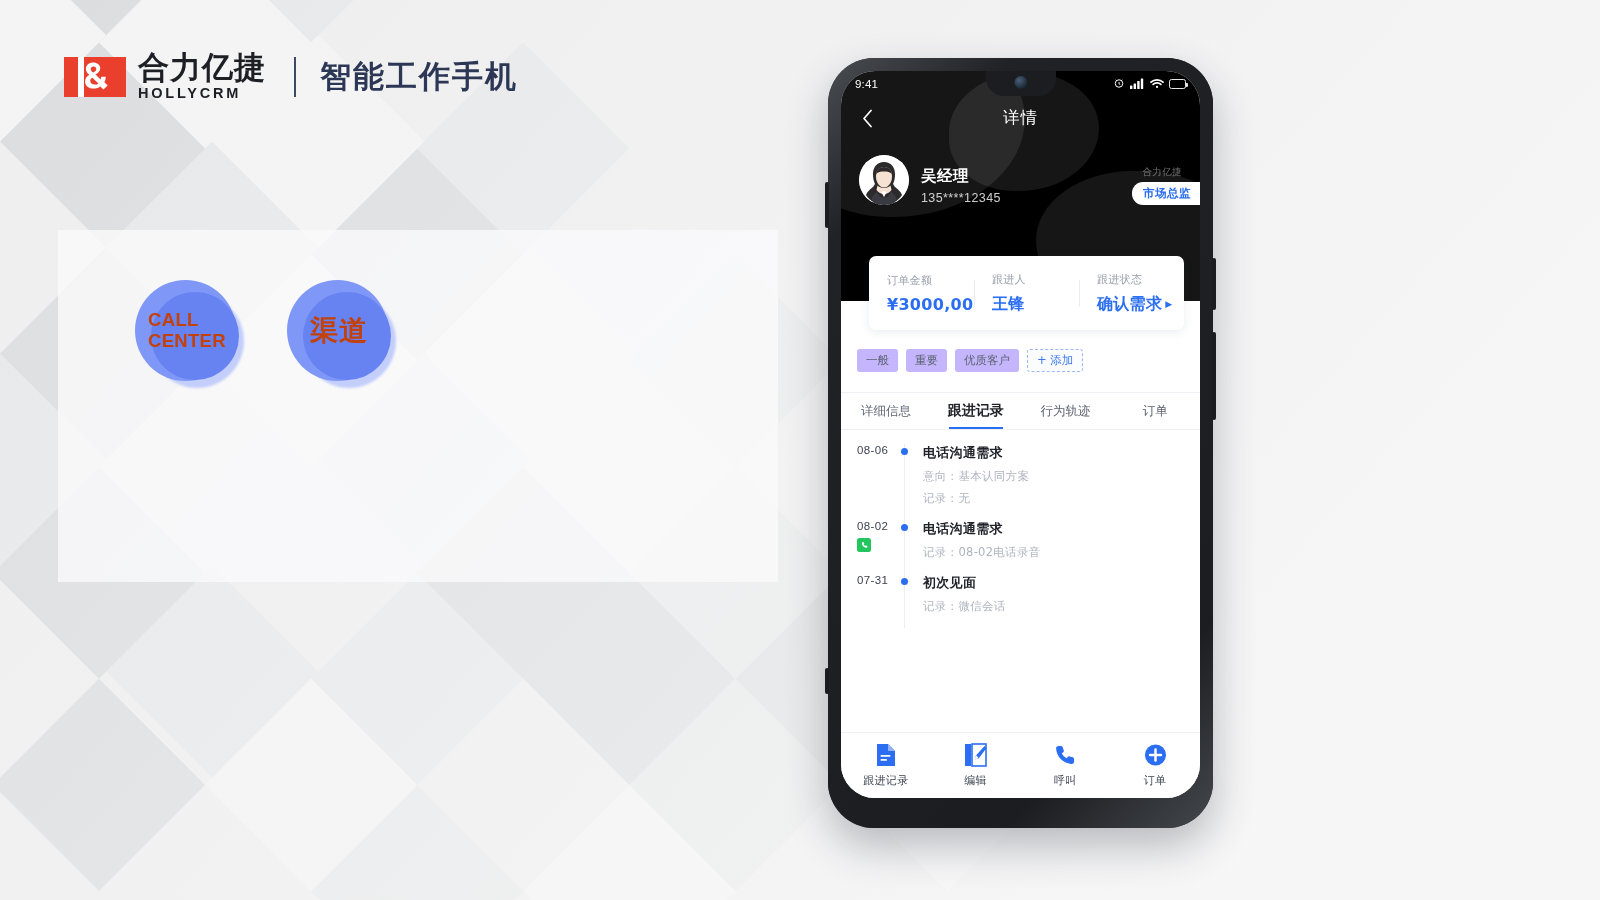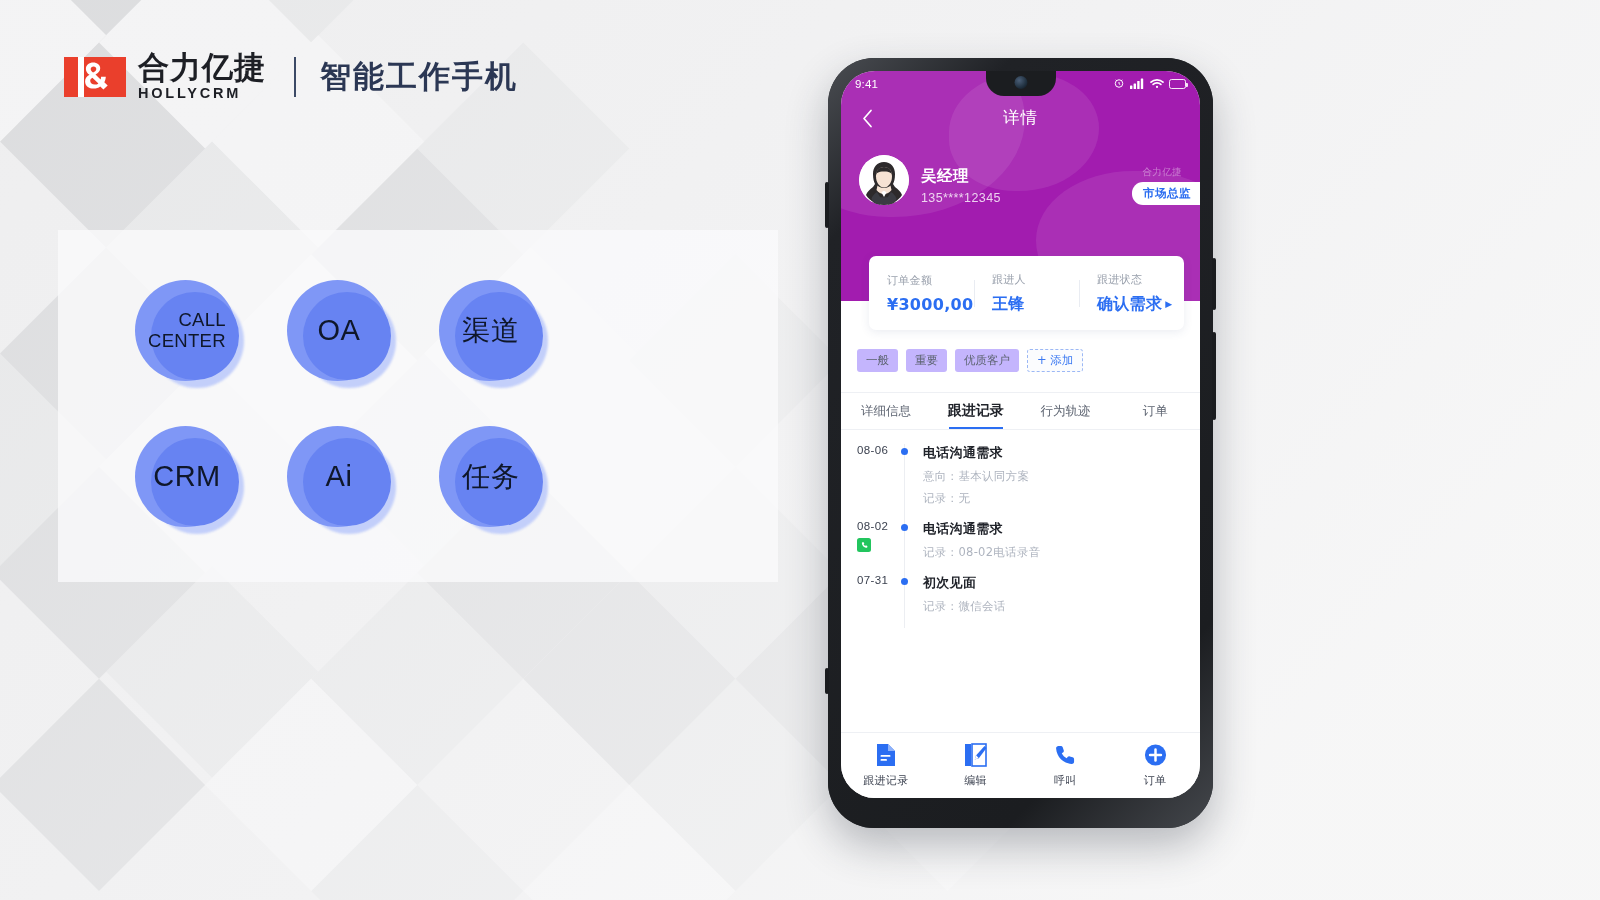--- a/index.html
+++ b/index.html
@@ -71,21 +71,21 @@
     background: #7f97f6;
   }
   .circ-inner {
     position: absolute; left: 23px; top: 14px;
     width: 88px; height: 88px; border-radius: 50%;
     background: #6783f2;
   }
   .circ-label {
     position: absolute; left: 0; top: 0; width: 118px; height: 105px;
     display: flex; align-items: center; justify-content: center;
-    color: #0f172a; font-weight: normal; text-align: right;
+    color: #c2410c; font-weight: bold; text-align: left;
     line-height: 1.12; z-index: 2; letter-spacing: 0.5px;
   }
   .circ-label.lat { font-size: 29px; font-family: "Liberation Sans", sans-serif; }
   .circ-label.lat.sm { font-size: 18.5px; letter-spacing: 0.3px; }
   .circ-label.cjk { font-size: 28px; font-family: "DejaVu Sans", sans-serif; letter-spacing: 1px; }
 
   
   .phone {
     position: absolute; left: 828px; top: 58px;
     width: 385px; height: 770px; z-index: 4;
@@ -125,21 +125,21 @@
     z-index: 30;
   }
   .notch-cam {
     position: absolute; left: 50%; top: 5px; transform: translateX(-50%);
     width: 13px; height: 13px; border-radius: 50%;
     background: radial-gradient(circle at 36% 34%, #4b5f78 0%, #20303f 60%, #0c1118 100%);
   }
 
   
   .hdr {
-    position: relative; height: 230px; background: #a21caf; overflow: hidden;
+    position: relative; height: 230px; background: #000000; overflow: hidden;
   }
   .blob { position: absolute; border-radius: 50%; background: rgba(255,255,255,0.085); }
   .blob1 { width: 240px; height: 180px; left: -56px; top: -34px; border-radius: 50% 46% 56% 44%; }
   .blob2 { width: 210px; height: 150px; right: -46px; top: 100px; border-radius: 48% 52% 44% 56%; }
   .blob3 { width: 150px; height: 118px; left: 108px; top: 2px; border-radius: 52% 48% 55% 45%; }
 
   .statusbar {
     position: relative; height: 26px; padding: 0 14px;
     display: flex; align-items: center; justify-content: space-between;
     color: #fff; font-size: 11.5px; z-index: 10;
@@ -366,47 +366,21 @@
       <div class="circ-outer"></div>
       <div class="circ-inner"></div>
       <div class="circ-label lat sm">
         <span><span>CALL</span><br><span>CENTER</span></span>
       </div>
     </div>
     <div class="circ-cell">
       <div class="circ-shadow"></div>
       <div class="circ-outer"></div>
       <div class="circ-inner"></div>
-      <div class="circ-label lat">OA</div>
-    </div>
-    <div class="circ-cell">
-      <div class="circ-shadow"></div>
-      <div class="circ-outer"></div>
-      <div class="circ-inner"></div>
       <div class="circ-label cjk">渠道</div>
-    </div>
-  </div>
-  <div class="circ-row">
-    <div class="circ-cell">
-      <div class="circ-shadow"></div>
-      <div class="circ-outer"></div>
-      <div class="circ-inner"></div>
-      <div class="circ-label lat">CRM</div>
-    </div>
-    <div class="circ-cell">
-      <div class="circ-shadow"></div>
-      <div class="circ-outer"></div>
-      <div class="circ-inner"></div>
-      <div class="circ-label lat">Ai</div>
-    </div>
-    <div class="circ-cell">
-      <div class="circ-shadow"></div>
-      <div class="circ-outer"></div>
-      <div class="circ-inner"></div>
-      <div class="circ-label cjk">任务</div>
     </div>
   </div>
 </div>
 
 <div class="phone">
   <div class="phone-body"></div>
   <div class="btn-power"></div>
   <div class="btn-vol"></div>
   <div class="btn-left"></div>
   <div class="btn-left2"></div>

